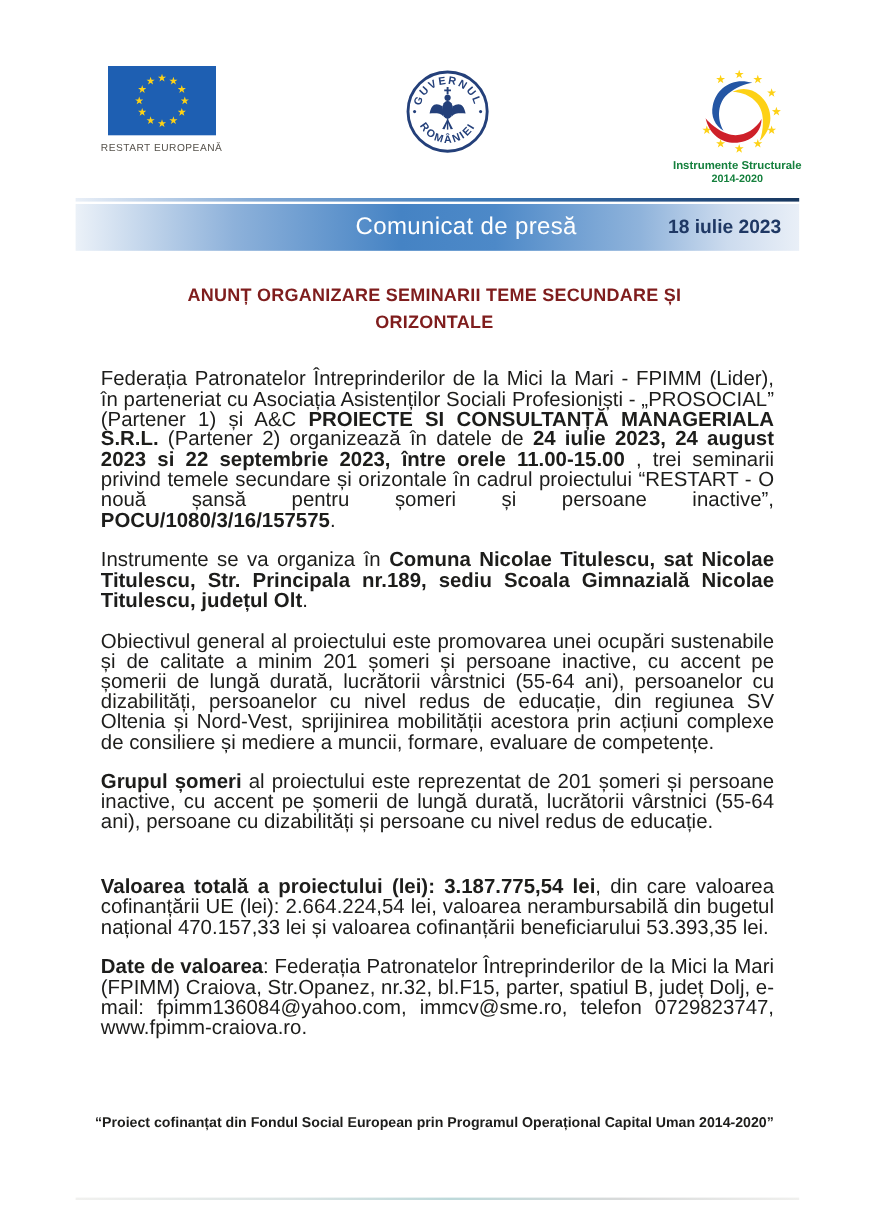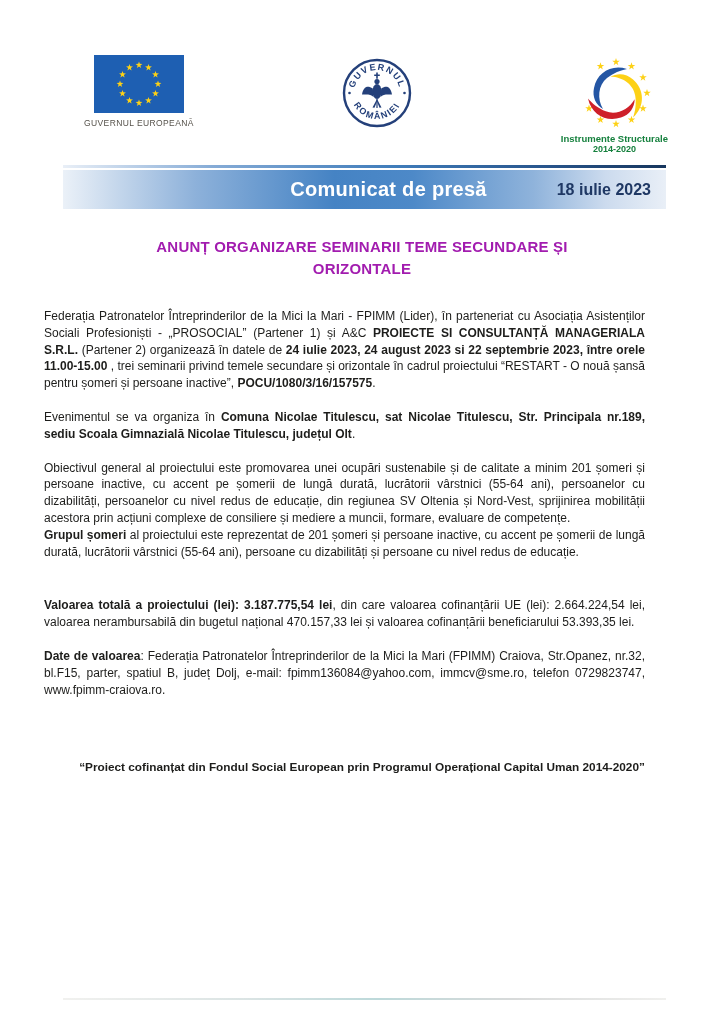--- a/index.html
+++ b/index.html
@@ -28,37 +28,37 @@
   .header-bar { margin:11px 58px 0 63px; }
   .bar-topline {
     height:3px;
     background:linear-gradient(90deg,#e9eff7 0%,#85abd6 25%,#3f7cba 55%,#28558c 80%,#17365d 100%);
   }
   .bar-main {
     margin-top:2px; height:39px; position:relative;
     display:flex; align-items:center; justify-content:center;
     background:linear-gradient(90deg,#ebf1f8 0%,#8db1da 22%,#4583c4 45%,#4d89c8 58%,#8fb3db 78%,#ccdbee 90%,#e9eff7 100%);
   }
-  .bar-title { font-size:20px; font-weight:bold; color:#ffffff; letter-spacing:0.3px;margin-left:48px; }
+  .bar-title { font-size:20px; font-weight:normal; color:#ffffff; letter-spacing:0.3px;margin-left:48px; }
   .bar-date {
     position:absolute; right:15px; top:50%; transform:translateY(-50%);
     font-size:16px; font-weight:bold; color:#1f3864;margin-left:38px;
   }
   
   .doc-title {
     margin:27px auto 0; max-width:500px; text-align:center;
-    font-size:15px; font-weight:bold; color:#a21caf; line-height:22px;
+    font-size:15px; font-weight:bold; color:#7f1d1d; line-height:22px;
     letter-spacing:0.2px;
   }
   .body-copy {
-    margin-top:28px; padding:0 79px 0 44px;
-    font-size:12px; line-height:16.8px; text-align:justify;
+    margin-top:28px; padding:0 79px 0 84px;
+    font-size:17px; line-height:16.8px; text-align:justify;
   }
   .para { margin-bottom:17px; }
-  .para.tight { margin-bottom:0; }
+  .para.tight { margin-bottom:16px; }
   .para.value-para { margin-top:37px; }
   .footer-quote {
     margin-top:60px; padding:0 79px; text-align:center;
     font-weight:bold; font-size:11.8px; line-height:18px; color:#1d1d1b;
   }
   .bottom-rule {
     position:absolute; left:63px; right:58px; bottom:24px; height:2px;
     background:linear-gradient(90deg,#f1f1ef 0%,#dbe4e4 30%,#bdd9da 52%,#d8dada 75%,#f0f0ee 100%);
   }
 </style>
@@ -83,21 +83,21 @@
           <use href="#star" x="61.5" y="38.5"></use>
           <use href="#star" x="54.5" y="45.5"></use>
           <use href="#star" x="45" y="48"></use>
           <use href="#star" x="35.5" y="45.5"></use>
           <use href="#star" x="28.5" y="38.5"></use>
           <use href="#star" x="26" y="29"></use>
           <use href="#star" x="28.5" y="19.5"></use>
           <use href="#star" x="35.5" y="12.5"></use>
         </g>
       </svg>
-      <div class="eu-caption">GUVERNUL EUROPEANĂ</div>
+      <div class="eu-caption">RESTART EUROPEANĂ</div>
     </div>
 
     <div class="logo gov-logo">
       <svg width="70" height="70" viewBox="0 0 70 70">
         <circle cx="35" cy="35" r="33" fill="#ffffff" stroke="#24407a" stroke-width="2.4"></circle>
         <path id="govTop" d="M 12,35 A 23,23 0 0 1 58,35" fill="none"></path>
         <path id="govBottom" d="M 9,35 A 26,26 0 0 0 61,35" fill="none"></path>
         <text font-size="9" font-weight="bold" fill="#24407a" letter-spacing="1.5" font-family="Liberation Sans, sans-serif">
           <textPath href="#govTop" startOffset="50%" text-anchor="middle">GUVERNUL</textPath>
         </text>
@@ -150,21 +150,21 @@
     <div class="bar-main">
       <span class="bar-title">Comunicat de presă</span>
       <span class="bar-date">18 iulie 2023</span>
     </div>
   </div>
 
   <h1 class="doc-title">ANUNȚ ORGANIZARE SEMINARII TEME SECUNDARE ȘI ORIZONTALE</h1>
 
   <div class="body-copy">
     <p class="para"><span>Federația Patronatelor Întreprinderilor de la Mici la Mari - FPIMM (Lider), în parteneriat cu Asociația Asistenților Sociali Profesioniști - „PROSOCIAL” (Partener 1)  și A&amp;C </span><b>PROIECTE SI CONSULTANȚĂ MANAGERIALA S.R.L.</b><span> (Partener 2) organizează în datele de </span><b>24 iulie 2023, 24 august 2023 si 22 septembrie 2023, între orele 11.00-15.00</b><span> , trei seminarii privind temele secundare și orizontale în cadrul proiectului “RESTART - O nouă șansă pentru șomeri și persoane inactive”, </span><b>POCU/1080/3/16/157575</b><span>.</span></p>
-    <p class="para"><span>Evenimentul se va organiza în </span><b>Comuna Nicolae Titulescu, sat Nicolae Titulescu, Str. Principala nr.189, sediu Scoala Gimnazială Nicolae Titulescu, județul Olt</b><span>.</span></p>
+    <p class="para"><span>Instrumente se va organiza în </span><b>Comuna Nicolae Titulescu, sat Nicolae Titulescu, Str. Principala nr.189, sediu Scoala Gimnazială Nicolae Titulescu, județul Olt</b><span>.</span></p>
     <p class="para tight"><span>Obiectivul general al proiectului este promovarea unei ocupări sustenabile și de calitate a minim 201 șomeri și persoane inactive, cu accent pe șomerii de lungă durată, lucrătorii vârstnici (55-64 ani), persoanelor cu dizabilități, persoanelor cu nivel redus de educație, din regiunea SV Oltenia și Nord-Vest, sprijinirea mobilității acestora prin acțiuni complexe de consiliere și mediere a muncii, formare, evaluare de competențe.</span></p>
     <p class="para"><b>Grupul șomeri</b><span> al proiectului este reprezentat de 201 șomeri și persoane inactive, cu accent pe șomerii de lungă durată, lucrătorii vârstnici (55-64 ani), persoane cu dizabilități și persoane cu nivel redus de educație.</span></p>
     <p class="para value-para"><b>Valoarea totală a proiectului (lei): 3.187.775,54 lei</b><span>, din care valoarea cofinanțării UE (lei): 2.664.224,54 lei, valoarea nerambursabilă din bugetul național 470.157,33 lei și valoarea cofinanțării beneficiarului 53.393,35 lei.</span></p>
     <p class="para"><b>Date de valoarea</b><span>: Federația Patronatelor Întreprinderilor de la Mici la Mari (FPIMM) Craiova, Str.Opanez, nr.32, bl.F15, parter, spatiul B, județ Dolj, e-mail: fpimm136084@yahoo.com, immcv@sme.ro, telefon 0729823747, www.fpimm-craiova.ro.</span></p>
   </div>
 
   <p class="footer-quote">“Proiect cofinanțat din Fondul Social European prin Programul Operațional Capital Uman 2014-2020”</p>
 
   <div class="bottom-rule"></div>
 

